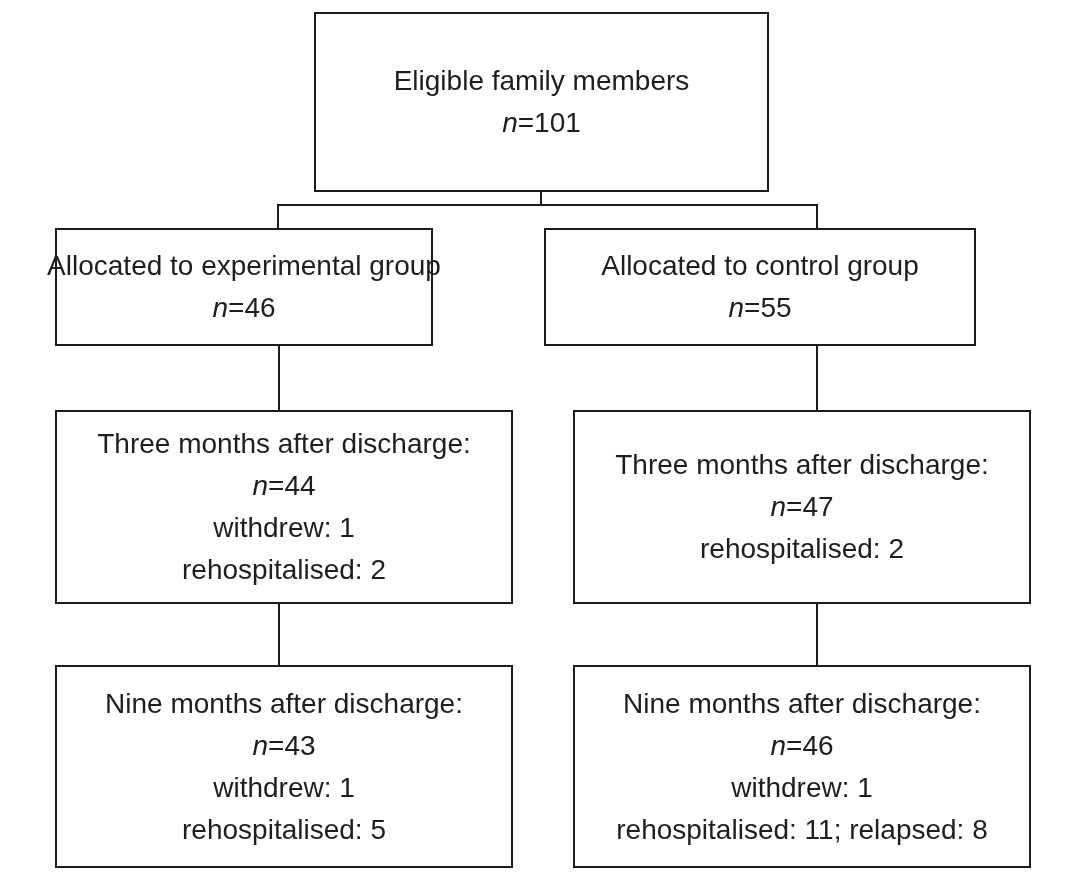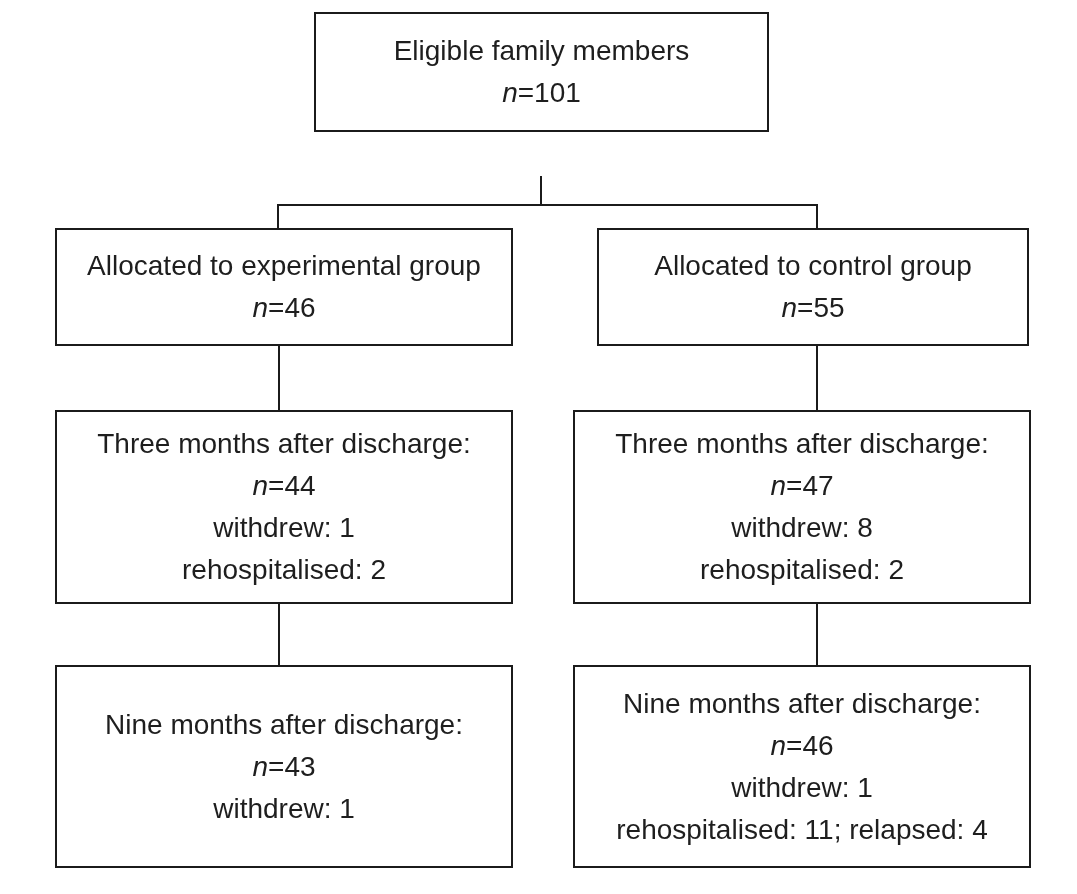--- a/index.html
+++ b/index.html
@@ -31,23 +31,23 @@
     font-size: 28px;
     line-height: 42px;
     white-space: nowrap;
   }
   .line em { font-style: italic; }
   .connector {
     position: absolute;
     background: #1b1b1b;
   }
   
-  #box-randomised        { left: 314px; top: 12px;  width: 455px; height: 120px; }
-  #box-exp-allocated     { left: 55px;  top: 228px; width: 458px; height: 118px; }
-  #box-ctl-allocated     { left: 597px; top: 228px; width: 432px; height: 118px; text-align: right; }
+  #box-randomised        { left: 314px; top: 12px;  width: 455px; height: 180px; }
+  #box-exp-allocated     { left: 55px;  top: 228px; width: 378px; height: 118px; }
+  #box-ctl-allocated     { left: 544px; top: 228px; width: 432px; height: 118px; text-align: right; }
   #box-exp-3mo           { left: 55px;  top: 410px; width: 458px; height: 194px; }
   #box-ctl-3mo           { left: 573px; top: 410px; width: 458px; height: 194px; }
   #box-exp-9mo           { left: 55px;  top: 665px; width: 458px; height: 203px; }
   #box-ctl-9mo           { left: 573px; top: 665px; width: 458px; height: 203px; }
   
   #c-top-stem      { left: 540px; top: 176px; width: 2px;   height: 30px; }
   #c-branch-h      { left: 277px; top: 204px; width: 541px; height: 2px;  }
   #c-branch-left   { left: 277px; top: 204px; width: 2px;   height: 24px; }
   #c-branch-right  { left: 816px; top: 204px; width: 2px;   height: 24px; }
   #c-exp-drop-1    { left: 278px; top: 346px; width: 2px;   height: 64px; }
@@ -87,30 +87,30 @@
   <div class="box" id="box-exp-3mo">
     <div class="line">Three months after discharge:</div>
     <div class="line"><em>n</em>=44</div>
     <div class="line">withdrew: 1</div>
     <div class="line">rehospitalised: 2</div>
   </div>
 
   <div class="box" id="box-ctl-3mo">
     <div class="line">Three months after discharge:</div>
     <div class="line"><em>n</em>=47</div>
-    <div class="line">withdrew: 8</div>
     <div class="line">rehospitalised: 2</div>
   </div>
 
   <div class="box" id="box-exp-9mo">
     <div class="line">Nine months after discharge:</div>
     <div class="line"><em>n</em>=43</div>
     <div class="line">withdrew: 1</div>
+    <div class="line">rehospitalised: 5</div>
   </div>
 
   <div class="box" id="box-ctl-9mo">
     <div class="line">Nine months after discharge:</div>
     <div class="line"><em>n</em>=46</div>
     <div class="line">withdrew: 1</div>
-    <div class="line">rehospitalised: 11; relapsed: 4</div>
+    <div class="line">rehospitalised: 11; relapsed: 8</div>
   </div>
 
 </div>
 
 </body></html>

